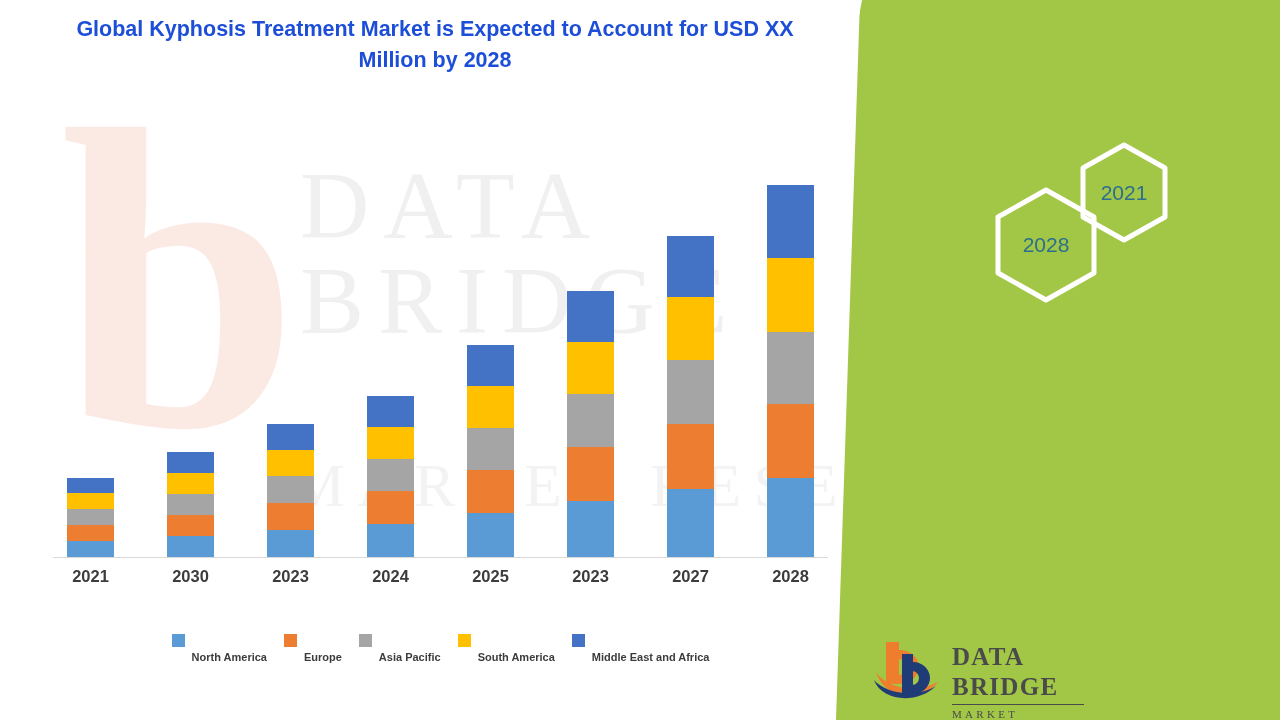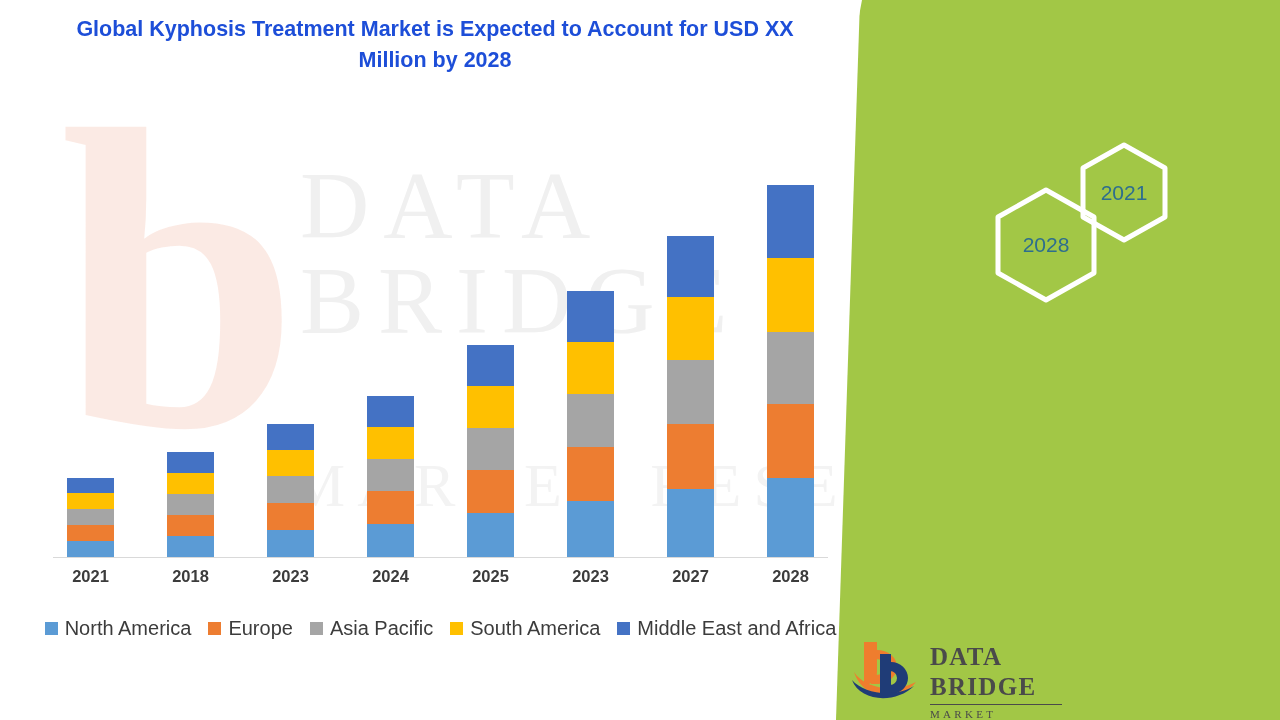--- a/index.html
+++ b/index.html
@@ -31,42 +31,42 @@
   .seg{width:47px;}
 
   .xlabels{position:absolute;left:53px;top:567px;width:775px;height:28px;
            display:flex;justify-content:space-between;padding:0 14px;box-sizing:border-box;}
   .xlab{width:47px;text-align:center;color:#3c3c3c;font-size:16.5px;font-weight:700;}
 
   .legend{position:absolute;left:53px;top:617px;width:775px;
           display:flex;justify-content:center;align-items:center;gap:17px;}
   .lg-item{display:flex;align-items:center;gap:7px;}
   .lg-swatch{width:13px;height:13px;display:block;}
-  .lg-text{color:#3c3c3c;font-size:20px;font-weight:400;white-space:nowrap;}
+  .lg-text{color:#3c3c3c;font-size:11px;font-weight:700;white-space:nowrap;margin-top:34px;}
 
   
   .green-panel{position:absolute;top:0;left:836px;width:444px;height:720px;
                background:#a2c746;clip-path:polygon(24px 0,444px 0,444px 720px,0 720px);}
   .green-notch{position:absolute;top:0;left:836px;width:60px;height:720px;
                background:#fff;clip-path:polygon(0 0,26px 0,0 140px,0 0);}
   .panel-title{position:absolute;left:856px;top:12px;width:424px;text-align:center;
                color:#fff;font-size:21.5px;font-weight:500;line-height:33px;}
 
   .hexwrap{position:absolute;left:980px;top:140px;width:220px;height:130px;}
   .hex{position:absolute;display:flex;align-items:center;justify-content:center;}
   .hex svg{position:absolute;left:0;top:0;}
   .hex span{position:relative;color:#2e6e8e;font-size:21px;font-weight:500;}
   .hex-2021{left:96px;top:0px;width:96px;height:105px;}
   .hex-2028{left:10px;top:45px;width:112px;height:120px;}
 
   .dbmr{position:absolute;left:896px;top:310px;width:344px;text-align:center;
         color:#2e6e8e;font-size:21.5px;font-weight:500;line-height:33px;letter-spacing:.3px;}
 
   
-  .logo{position:absolute;left:850px;top:638px;width:215px;height:62px;}
+  .logo{position:absolute;left:872px;top:638px;width:215px;height:62px;}
   .logo-mark{position:absolute;left:0;top:0;width:72px;height:62px;}
   .logo-txt{position:absolute;left:80px;top:4px;}
   .logo-db{color:#4a4a4a;font-size:25px;font-weight:600;letter-spacing:1.3px;
            font-family:"Liberation Serif",serif;line-height:30px;}
   .logo-rule{width:132px;height:1px;background:#4a4a4a;margin:2px 0 3px 0;}
   .logo-mr{color:#4a4a4a;font-size:11px;letter-spacing:3.3px;
            font-family:"Liberation Serif",serif;}
 </style>
 </head>
 <body>
@@ -139,21 +139,21 @@
           <div class="seg" style="height: 72px; background: rgb(165, 165, 165);"></div>
           <div class="seg" style="height: 74px; background: rgb(237, 125, 49);"></div>
           <div class="seg" style="height: 79px; background: rgb(91, 155, 213);"></div>
         </div>
       </div>
   </div>
   <div class="axis-line"></div>
 
   <div class="xlabels" id="xlabels">
       <div class="xlab">2021</div>
-      <div class="xlab">2018</div>
+      <div class="xlab">2030</div>
       <div class="xlab">2023</div>
       <div class="xlab">2024</div>
       <div class="xlab">2025</div>
       <div class="xlab">2023</div>
       <div class="xlab">2027</div>
       <div class="xlab">2028</div>
     </div>
 
   <div class="legend" id="legend">
       <div class="lg-item">

